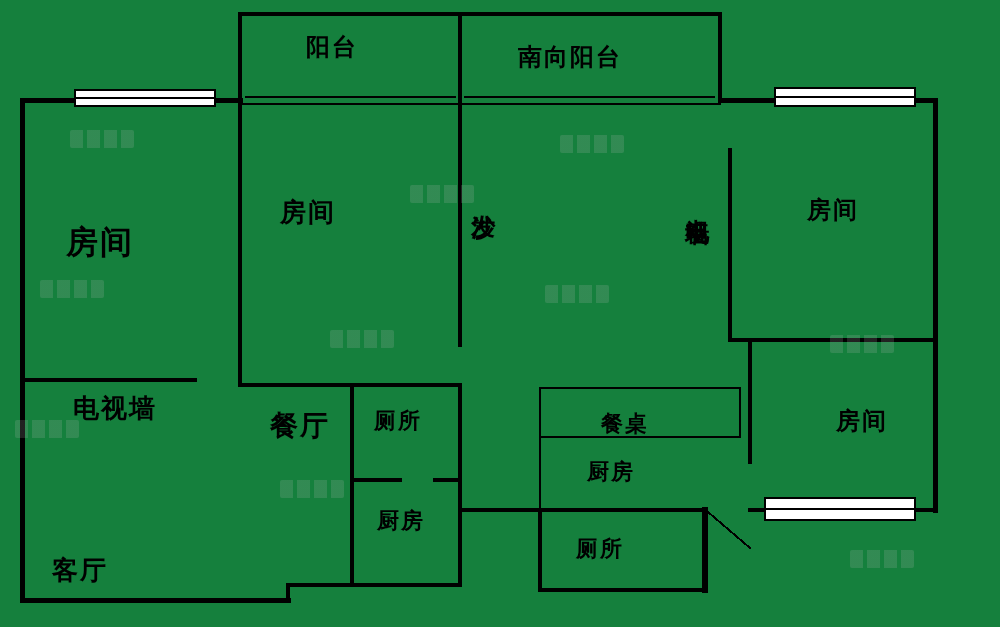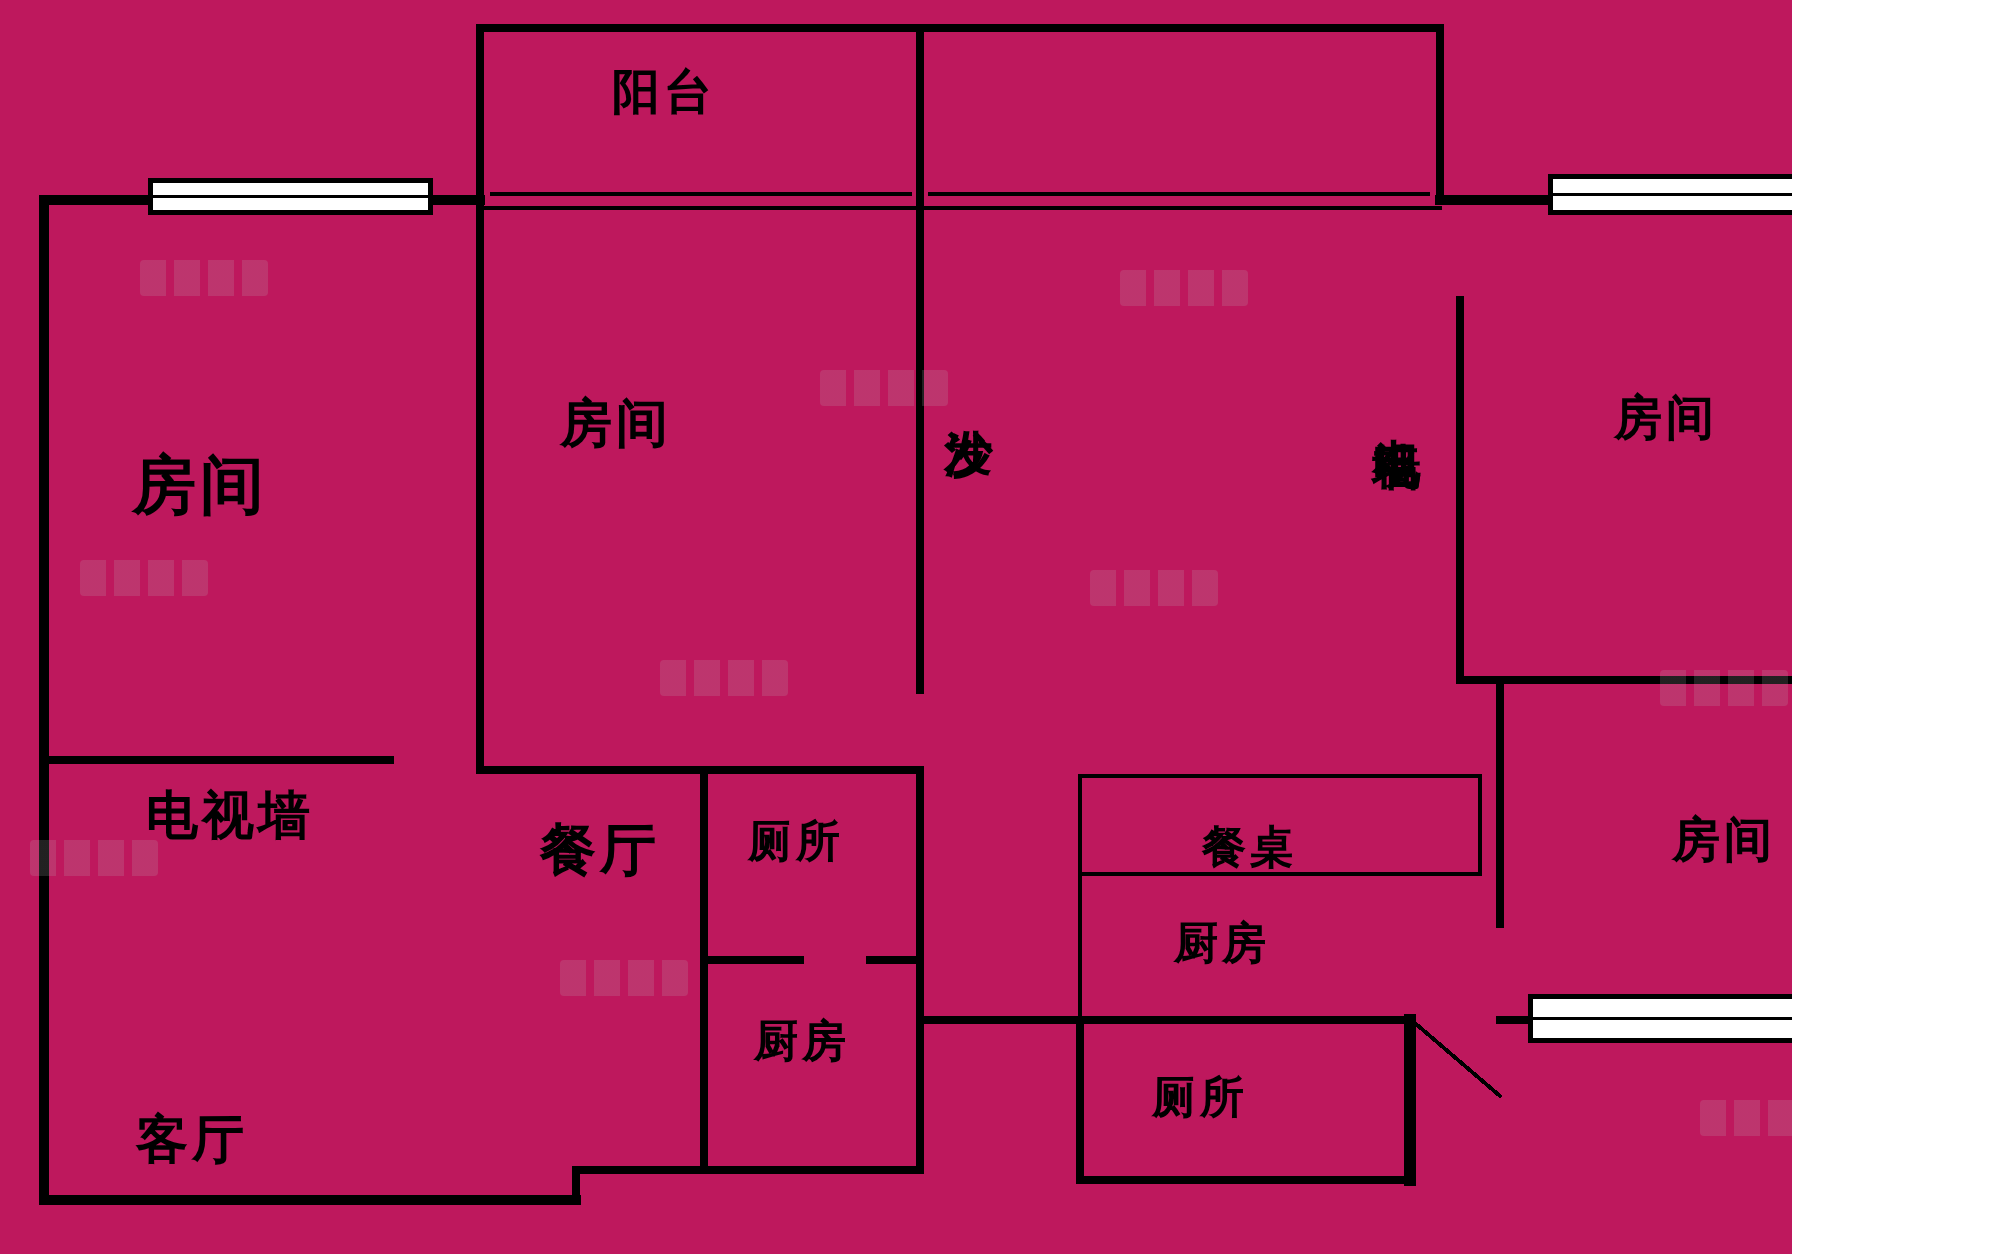--- a/index.html
+++ b/index.html
@@ -1,19 +1,19 @@
 <!DOCTYPE html>
 <html><head>
 <meta charset="utf-8">
 <style>
   html,body{margin:0;padding:0;background:#ffffff;}
   .stage{
     position:relative;
-    width:896px;height:627px;
-    background:#be185d;
+    width:1000px;height:627px;
+    background:#15803d;
     font-family:"Liberation Sans", sans-serif;
     overflow:hidden;
     text-decoration:underline;
   }
   .plan-svg{position:absolute;left:0;top:0;}
   .label{
     position:absolute;
     font-weight:bold;
     color:#000;
     white-space:nowrap;
@@ -88,34 +88,35 @@
         <line x1="75" y1="98" x2="215" y2="98" stroke-width="1.5"></line>
         <rect x="775" y="88" width="140" height="18"></rect>
         <line x1="775" y1="97" x2="915" y2="97" stroke-width="1.5"></line>
         <rect x="765" y="498" width="150" height="22"></rect>
         <line x1="765" y1="509" x2="915" y2="509" stroke-width="1.5"></line>
       </g>
     </g>
   </svg>
 
   <div class="label" style="left:332px;top:47px;font-size:24px;">阳台</div>
+  <div class="label" style="left:570px;top:57px;font-size:24px;">南向阳台</div>
   <div class="label" style="left:100px;top:243px;font-size:32px;">房间</div>
   <div class="label" style="left:308px;top:212px;font-size:26px;">房间</div>
   <div class="label vertical" style="left:483px;top:196px;font-size:24px;">沙发</div>
   <div class="label vertical" style="left:697px;top:201px;font-size:24px;">电视墙</div>
   <div class="label" style="left:833px;top:210px;font-size:24px;">房间</div>
   <div class="label" style="left:115px;top:408px;font-size:26px;">电视墙</div>
   <div class="label" style="left:300px;top:426px;font-size:28px;">餐厅</div>
   <div class="label" style="left:398px;top:421px;font-size:22px;">厕所</div>
   <div class="label" style="left:401px;top:521px;font-size:22px;">厨房</div>
   <div class="label" style="left:625px;top:424px;font-size:22px;">餐桌</div>
   <div class="label" style="left:611px;top:472px;font-size:22px;">厨房</div>
   <div class="label" style="left:862px;top:421px;font-size:24px;">房间</div>
   <div class="label" style="left:600px;top:549px;font-size:22px;">厕所</div>
-  <div class="label" style="left:96px;top:570px;font-size:26px;">客厅</div>
+  <div class="label" style="left:80px;top:570px;font-size:26px;">客厅</div>
 
   <div class="watermark" style="left:70px;top:130px;"></div>
   <div class="watermark" style="left:40px;top:280px;"></div>
   <div class="watermark" style="left:330px;top:330px;"></div>
   <div class="watermark" style="left:410px;top:185px;"></div>
   <div class="watermark" style="left:545px;top:285px;"></div>
   <div class="watermark" style="left:560px;top:135px;"></div>
   <div class="watermark" style="left:830px;top:335px;"></div>
   <div class="watermark" style="left:850px;top:550px;"></div>
   <div class="watermark" style="left:15px;top:420px;"></div>

